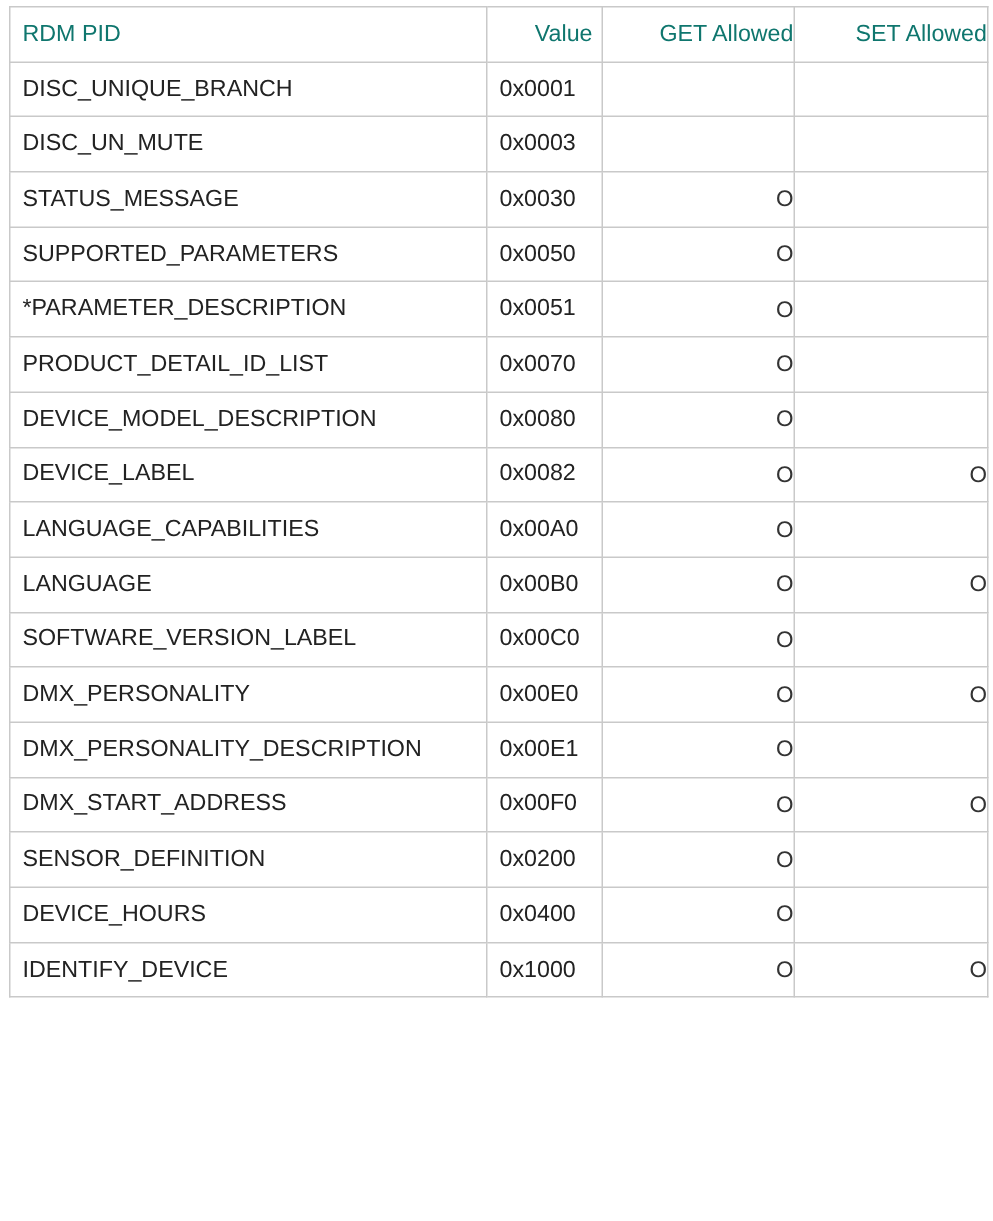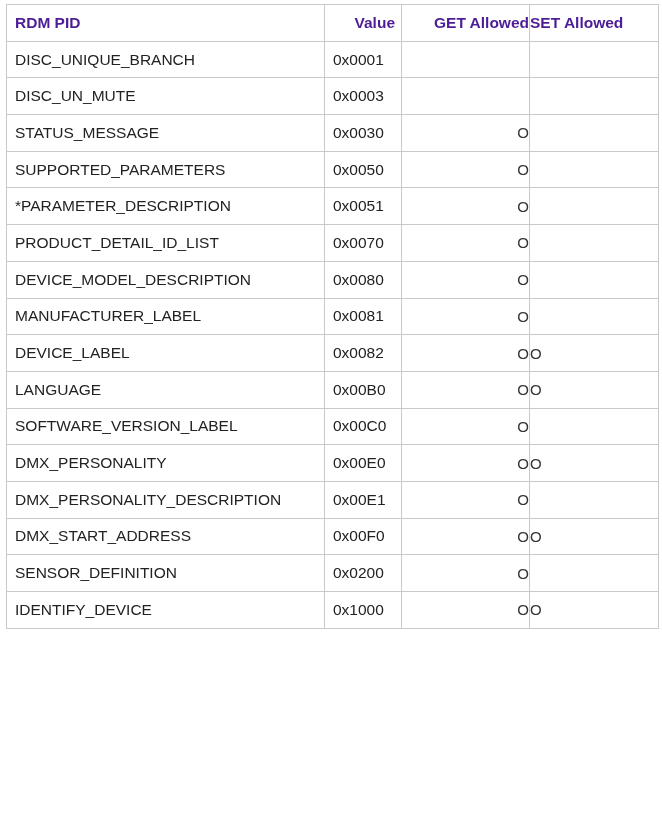--- a/index.html
+++ b/index.html
@@ -1,23 +1,23 @@
 <!DOCTYPE html>
 <html><head>
 <meta charset="utf-8">
 <style>
   html, body { margin: 0; padding: 0; background: #ffffff; }
   body { width: 662px; height: 814px; overflow: hidden; position: relative; font-family: "Liberation Sans", sans-serif; color: #222; }
   table { position: absolute; left: 6px; top: 4px; border-collapse: collapse; table-layout: fixed; width: 652px; }
   td, th { border: 1px solid #c9c9c9; height: 35.7px; padding: 0; font-size: 15.5px; white-space: nowrap; }
-  th { font-weight: bold; color: #4c1d95; }
+  th { font-weight: normal; color: #0f766e; }
   .c1 { width: 318px; text-align: left; padding-left: 8px; box-sizing: border-box; }
   .c2 { width: 77px; text-align: center; margin-left: 35px; }
   .c3 { width: 127px; text-align: right; }
-  .c4 { width: 128px; text-align: left; }
+  .c4 { width: 128px; text-align: right; }
   th.c2 { text-align: right; padding-right: 6px; box-sizing: border-box; }
   td.c2 { text-align: left; padding-left: 8px; box-sizing: border-box; border-radius: 13px; }
   .mark { font-size: 15px; color: #333; }
   table, tr { border-left: none; }
 </style>
 </head>
 <body>
 
 <table>
   <thead>
@@ -65,30 +65,30 @@
         <td class="c3 mark">O</td>
         <td class="c4 mark"></td>
       </tr>
       <tr>
         <td class="c1">DEVICE_MODEL_DESCRIPTION</td>
         <td class="c2">0x0080</td>
         <td class="c3 mark">O</td>
         <td class="c4 mark"></td>
       </tr>
       <tr>
-        <td class="c1">MANUFACTURER_LABEL</td>
-        <td class="c2">0x0081</td>
-        <td class="c3 mark">O</td>
-        <td class="c4 mark"></td>
-      </tr>
-      <tr>
         <td class="c1">DEVICE_LABEL</td>
         <td class="c2">0x0082</td>
         <td class="c3 mark">O</td>
         <td class="c4 mark">O</td>
+      </tr>
+      <tr>
+        <td class="c1">LANGUAGE_CAPABILITIES</td>
+        <td class="c2">0x00A0</td>
+        <td class="c3 mark">O</td>
+        <td class="c4 mark"></td>
       </tr>
       <tr>
         <td class="c1">LANGUAGE</td>
         <td class="c2">0x00B0</td>
         <td class="c3 mark">O</td>
         <td class="c4 mark">O</td>
       </tr>
       <tr>
         <td class="c1">SOFTWARE_VERSION_LABEL</td>
         <td class="c2">0x00C0</td>
@@ -113,19 +113,25 @@
         <td class="c3 mark">O</td>
         <td class="c4 mark">O</td>
       </tr>
       <tr>
         <td class="c1">SENSOR_DEFINITION</td>
         <td class="c2">0x0200</td>
         <td class="c3 mark">O</td>
         <td class="c4 mark"></td>
       </tr>
       <tr>
+        <td class="c1">DEVICE_HOURS</td>
+        <td class="c2">0x0400</td>
+        <td class="c3 mark">O</td>
+        <td class="c4 mark"></td>
+      </tr>
+      <tr>
         <td class="c1">IDENTIFY_DEVICE</td>
         <td class="c2">0x1000</td>
         <td class="c3 mark">O</td>
         <td class="c4 mark">O</td>
       </tr>
     </tbody>
 </table>
 
 </body></html>

